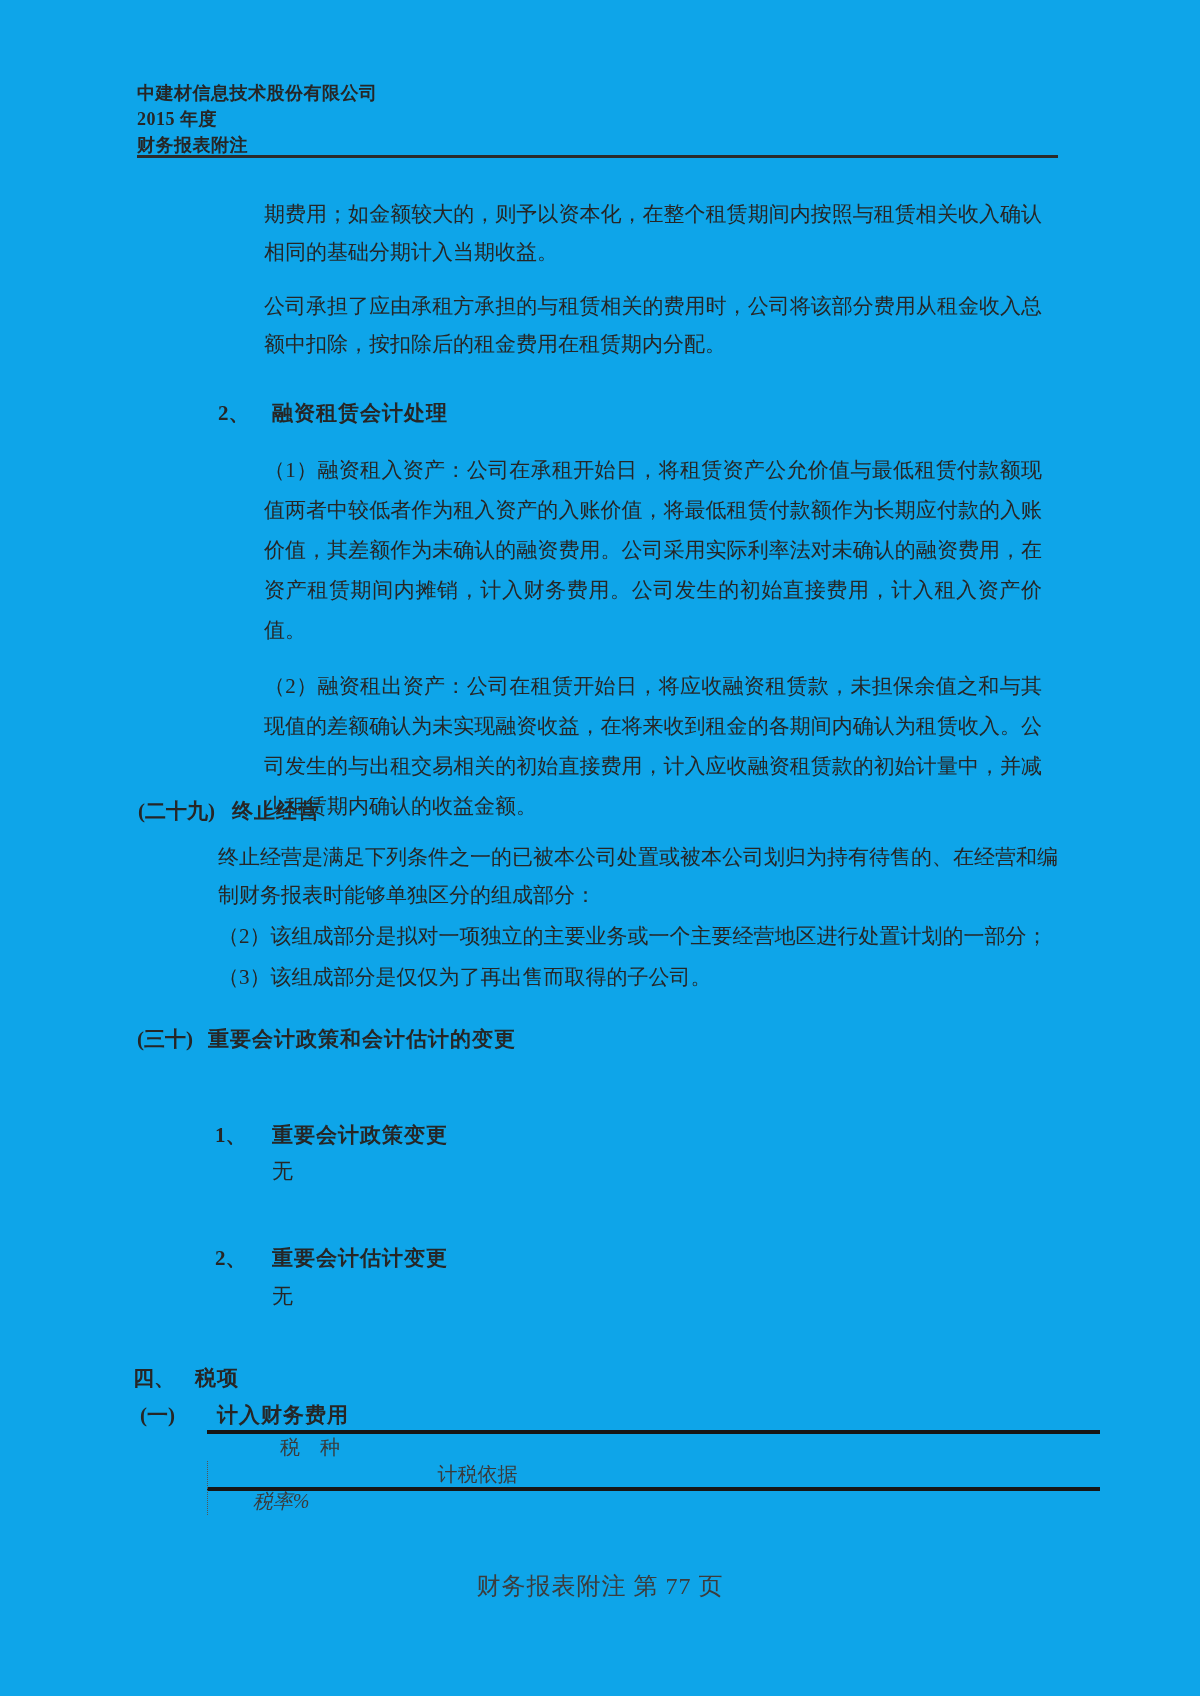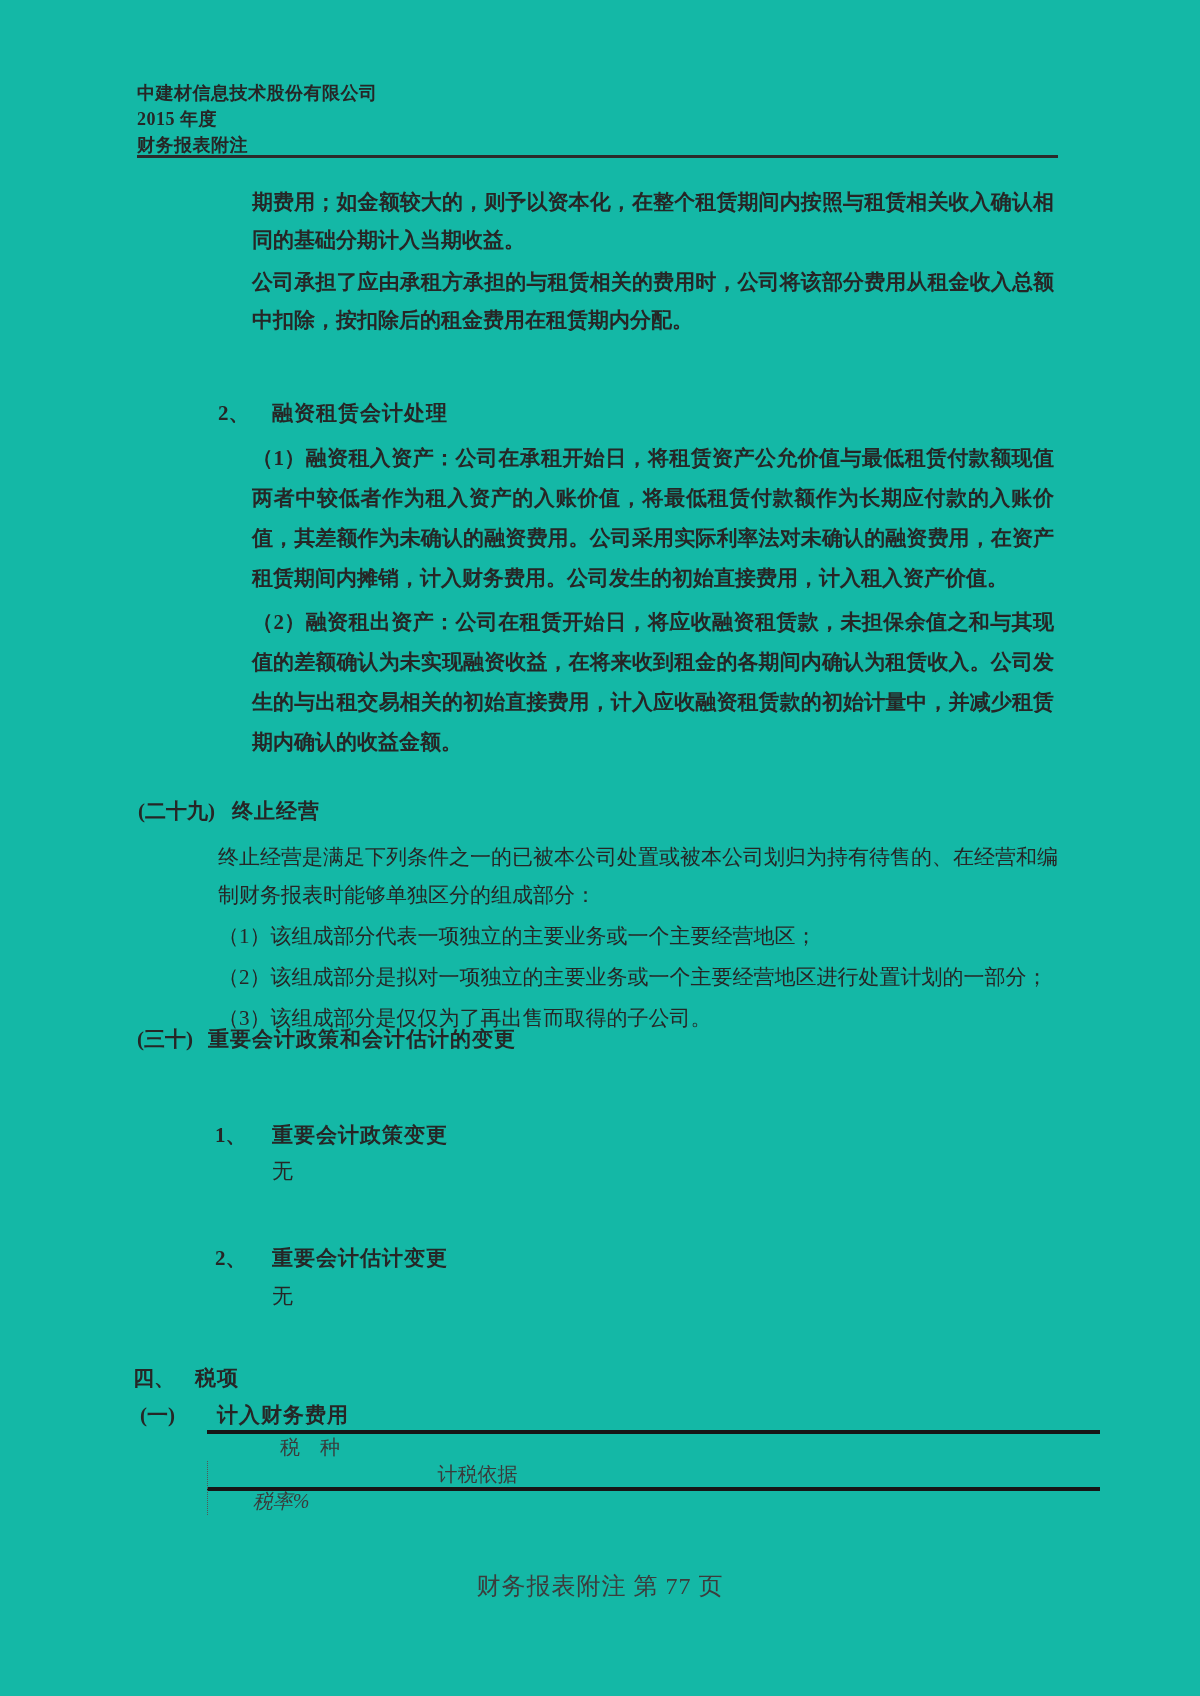--- a/index.html
+++ b/index.html
@@ -1,21 +1,21 @@
 <!DOCTYPE html>
 <html><head>
 <meta charset="utf-8">
 <style>
   html, body { margin: 0; padding: 0; background: #e8e8e8; }
   .page {
     position: relative;
     width: 1200px;
     height: 1696px;
     margin: 0 auto;
-    background: #14b8a6;
+    background: #0ea5e9;
     font-family: "Liberation Serif", "DejaVu Serif", serif;
     color: #262626;
     overflow: hidden;
   }
   
   .hdr {
     position: absolute;
     left: 137px; top: 80px; width: 921px;
     font-size: 18px; line-height: 26px;
     font-weight: 600;
@@ -26,21 +26,21 @@
     left: 137px; top: 155px; width: 921px; height: 3px;
     background: #2b2b2b;
   }
   
   .para-block {
     position: absolute;
     text-align: justify;
     text-justify: inter-ideograph;
     font-size: 21px;
   }
-  .para-block p { margin: 4px; font-weight: bold; }
+  .para-block p { margin: 16px; }
   .cont-paras   { left: 248px; top: 179px; width: 810px; line-height: 38px; }
   .fin-paras    { left: 248px; top: 434px; width: 810px; line-height: 40px; }
   .disc-intro   { left: 218px; top: 838px; width: 840px; line-height: 38px; }
   .disc-items   { left: 218px; top: 916px; width: 840px; }
   .disc-items div { line-height: 41px; }
   
   .heading {
     position: absolute;
     display: flex;
     align-items: baseline;
@@ -123,21 +123,20 @@
     <p>（1）融资租入资产：公司在承租开始日，将租赁资产公允价值与最低租赁付款额现值两者中较低者作为租入资产的入账价值，将最低租赁付款额作为长期应付款的入账价值，其差额作为未确认的融资费用。公司采用实际利率法对未确认的融资费用，在资产租赁期间内摊销，计入财务费用。公司发生的初始直接费用，计入租入资产价值。</p>
     <p>（2）融资租出资产：公司在租赁开始日，将应收融资租赁款，未担保余值之和与其现值的差额确认为未实现融资收益，在将来收到租金的各期间内确认为租赁收入。公司发生的与出租交易相关的初始直接费用，计入应收融资租赁款的初始计量中，并减少租赁期内确认的收益金额。</p>
   </div>
 
   <div class="heading h-disc">
     <span class="num">(二十九)</span>
     <span class="titl">终止经营</span>
   </div>
   <div class="para-block disc-intro">终止经营是满足下列条件之一的已被本公司处置或被本公司划归为持有待售的、在经营和编制财务报表时能够单独区分的组成部分：</div>
   <div class="para-block disc-items">
-    <div>（1）该组成部分代表一项独立的主要业务或一个主要经营地区；</div>
     <div>（2）该组成部分是拟对一项独立的主要业务或一个主要经营地区进行处置计划的一部分；</div>
     <div>（3）该组成部分是仅仅为了再出售而取得的子公司。</div>
   </div>
 
   <div class="heading h-chg">
     <span class="num">(三十)</span>
     <span class="titl">重要会计政策和会计估计的变更</span>
   </div>
   <div class="heading h-sub1">
     <span class="num">1、</span>

